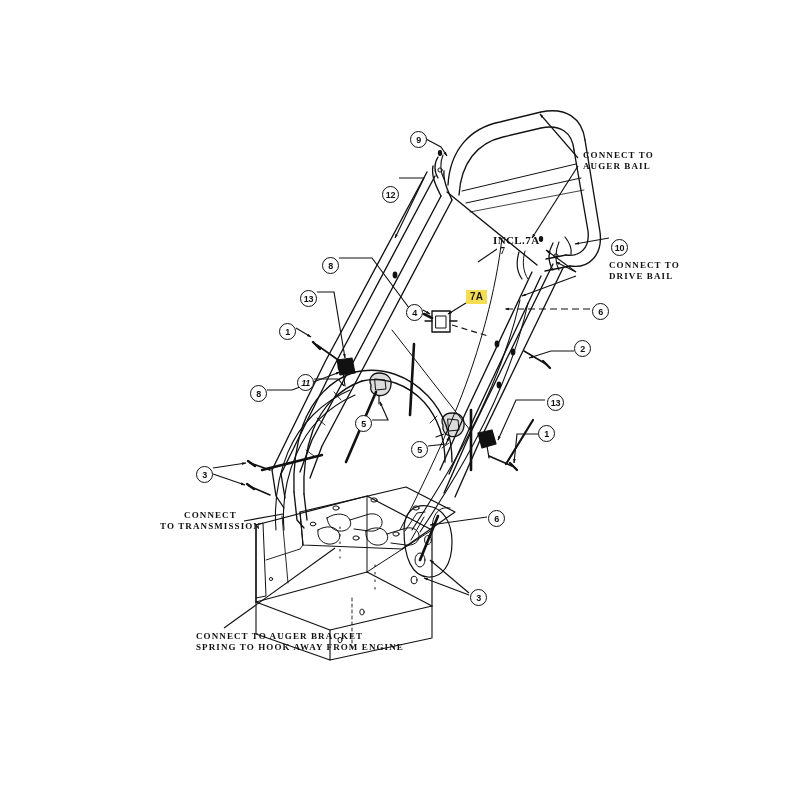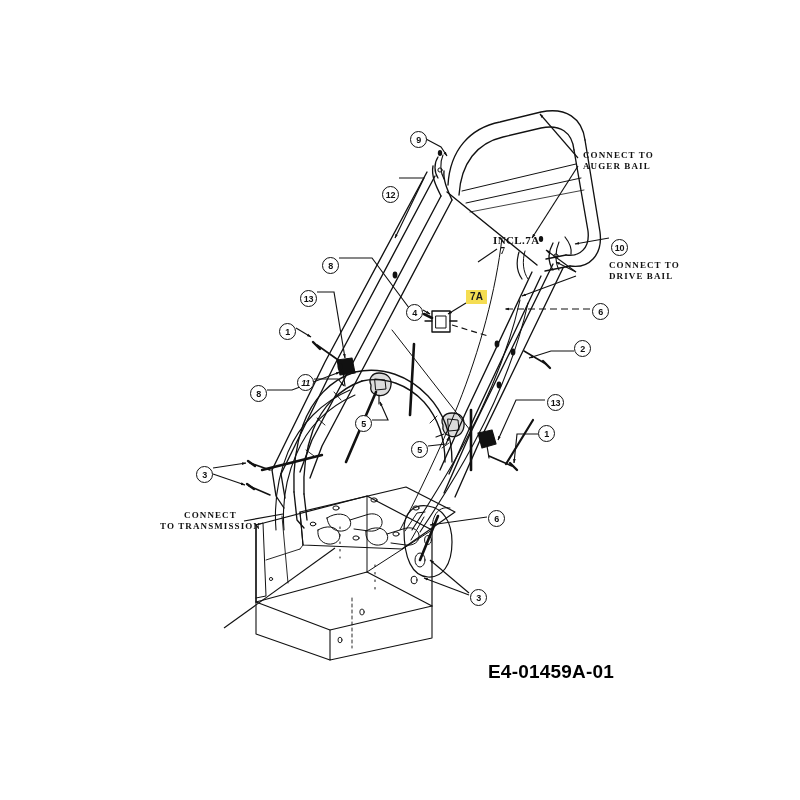--- a/index.html
+++ b/index.html
@@ -312,27 +312,28 @@
 
   <div class="txt note" style="left:583px; top:150px;"><span>CONNECT TO</span>
 <span>AUGER BAIL</span></div>
 
   <div class="txt note" style="left:577px; top:260px;margin-left:32px;"><span>CONNECT TO</span>
 <span>DRIVE BAIL</span></div>
 
   <div class="txt note" style="left:160px; top:510px;text-align:center;"><span>CONNECT</span>
 <span>TO TRANSMISSION</span></div>
 
+  <div class="txt note" style="left:196px; top:631px;"><span>CONNECT TO AUGER BRACKET</span>
+<span>SPRING TO HOOK AWAY FROM ENGINE</span></div>
 
   <div class="txt incl" style="left:493px; top:234px;"><span>INCL.7A</span></div>
   <div class="txt partnum" style="left:500px; top:245px; font-size:10px;"><span>7</span></div>
 
   <div class="highlight" style="left:466px; top:290px;">7A</div>
 
-  <div class="drawing-id">E4-01459A-01</div>
 
   <div id="callout-layer">
       <div class="callout" style="left: 410px; top: 131px;">9</div>
       <div class="callout" style="left: 382px; top: 186px;">12</div>
       <div class="callout" style="left: 322px; top: 257px;">8</div>
       <div class="callout" style="left: 300px; top: 290px;">13</div>
       <div class="callout" style="left: 279px; top: 323px;">1</div>
       <div class="callout" style="left: 297px; top: 374px; font-style: italic;">11</div>
       <div class="callout" style="left: 250px; top: 385px;">8</div>
       <div class="callout" style="left: 196px; top: 466px;">3</div>

